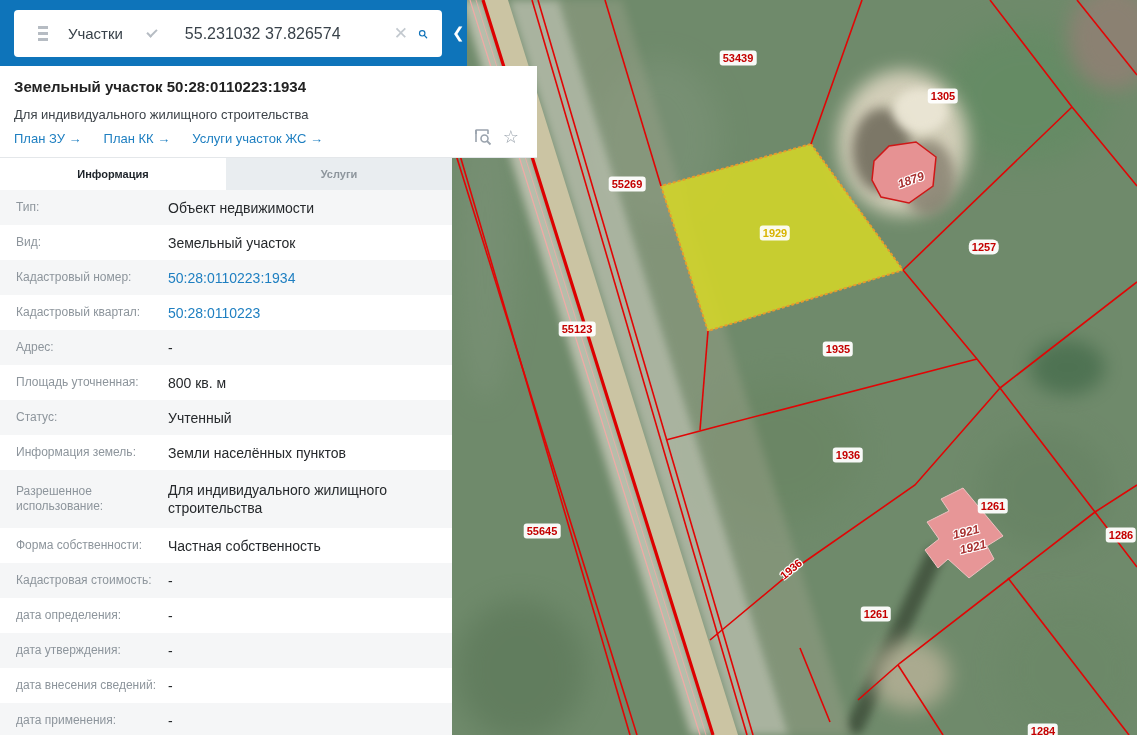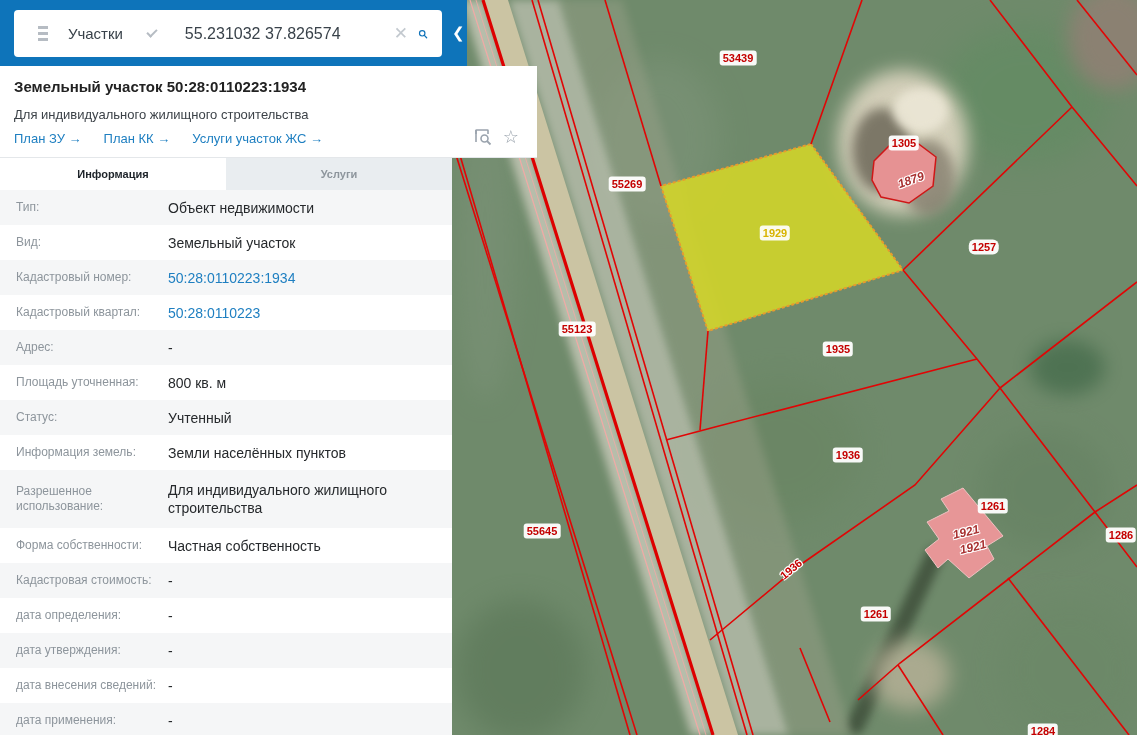--- a/index.html
+++ b/index.html
@@ -122,21 +122,21 @@
         <path d="M476,0 L706,735" stroke="#f2a9a6" stroke-width="1" opacity=".8"></path>
         <path d="M483,0 L713,735" stroke="#dd0000" stroke-width="3.2"></path>
       </g>
 
       <polygon points="874,161 889,146 916,142 936,157 933,186 909,203 881,197 872,180" fill="#e69293" stroke="#cf1717" stroke-width="1.5"></polygon>
       <polygon points="963,488 1003,536 987,546 994,559 969,578 948,559 938,568 925,550 939,539 927,522 949,511 941,499" fill="#e79697" stroke="#eec2c2" stroke-width="1"></polygon>
     </svg>
 
     <div id="map-labels">
         <div class="map-label chip" style="left: 718px; top: 58px; transform: translate(-50%, -50%) rotate(0deg); margin-left: 20px;">53439</div>
-        <div class="map-label chip" style="left: 904px; top: 96px; transform: translate(-50%, -50%) rotate(0deg); margin-top: 47px;">1305</div>
+        <div class="map-label chip" style="left: 943px; top: 96px; transform: translate(-50%, -50%) rotate(0deg);">1305</div>
         <div class="map-label italic" style="left: 911px; top: 180px; transform: translate(-50%, -50%) rotate(-20deg);">1879</div>
         <div class="map-label chip" style="left: 627px; top: 184px; transform: translate(-50%, -50%) rotate(0deg);">55269</div>
         <div class="map-label chip-yellow" style="left: 775px; top: 233px; transform: translate(-50%, -50%) rotate(0deg);">1929</div>
         <div class="map-label chip" style="left: 984px; top: 247px; transform: translate(-50%, -50%) rotate(0deg); border-radius: 6px;">1257</div>
         <div class="map-label chip" style="left: 577px; top: 329px; transform: translate(-50%, -50%) rotate(0deg);">55123</div>
         <div class="map-label chip" style="left: 838px; top: 349px; transform: translate(-50%, -50%) rotate(0deg);">1935</div>
         <div class="map-label chip" style="left: 848px; top: 455px; transform: translate(-50%, -50%) rotate(0deg);">1936</div>
         <div class="map-label chip" style="left: 993px; top: 506px; transform: translate(-50%, -50%) rotate(0deg);">1261</div>
         <div class="map-label italic" style="left: 966px; top: 532px; transform: translate(-50%, -50%) rotate(-14deg);">1921</div>
         <div class="map-label italic" style="left: 973px; top: 547px; transform: translate(-50%, -50%) rotate(-14deg);">1921</div>

